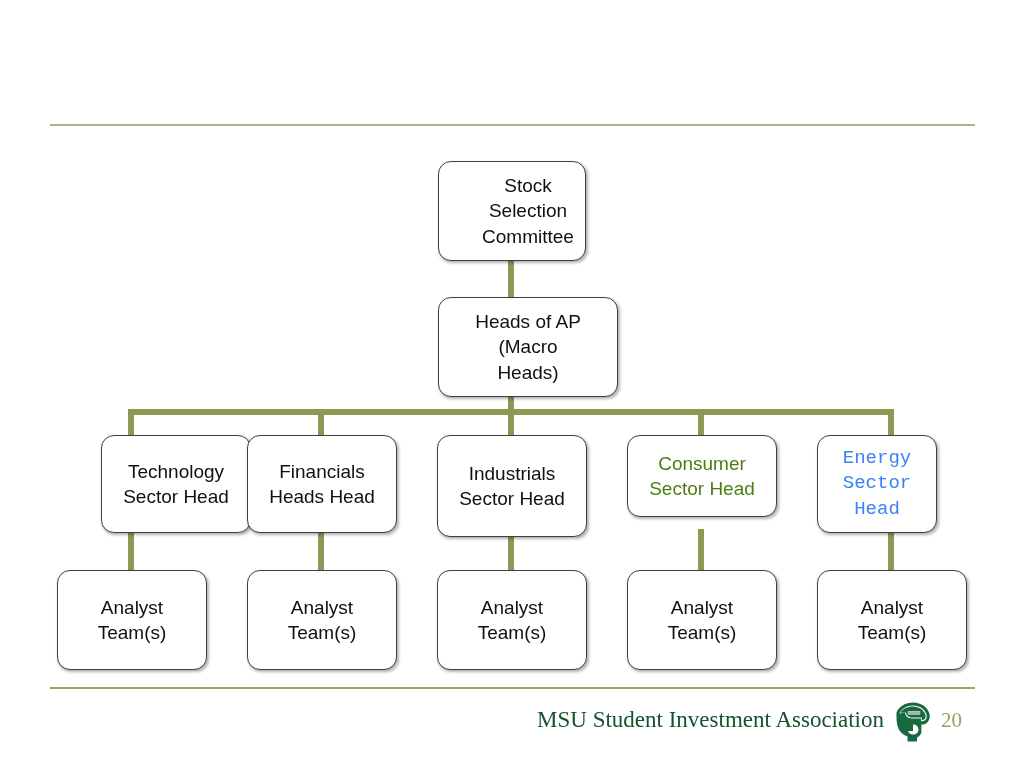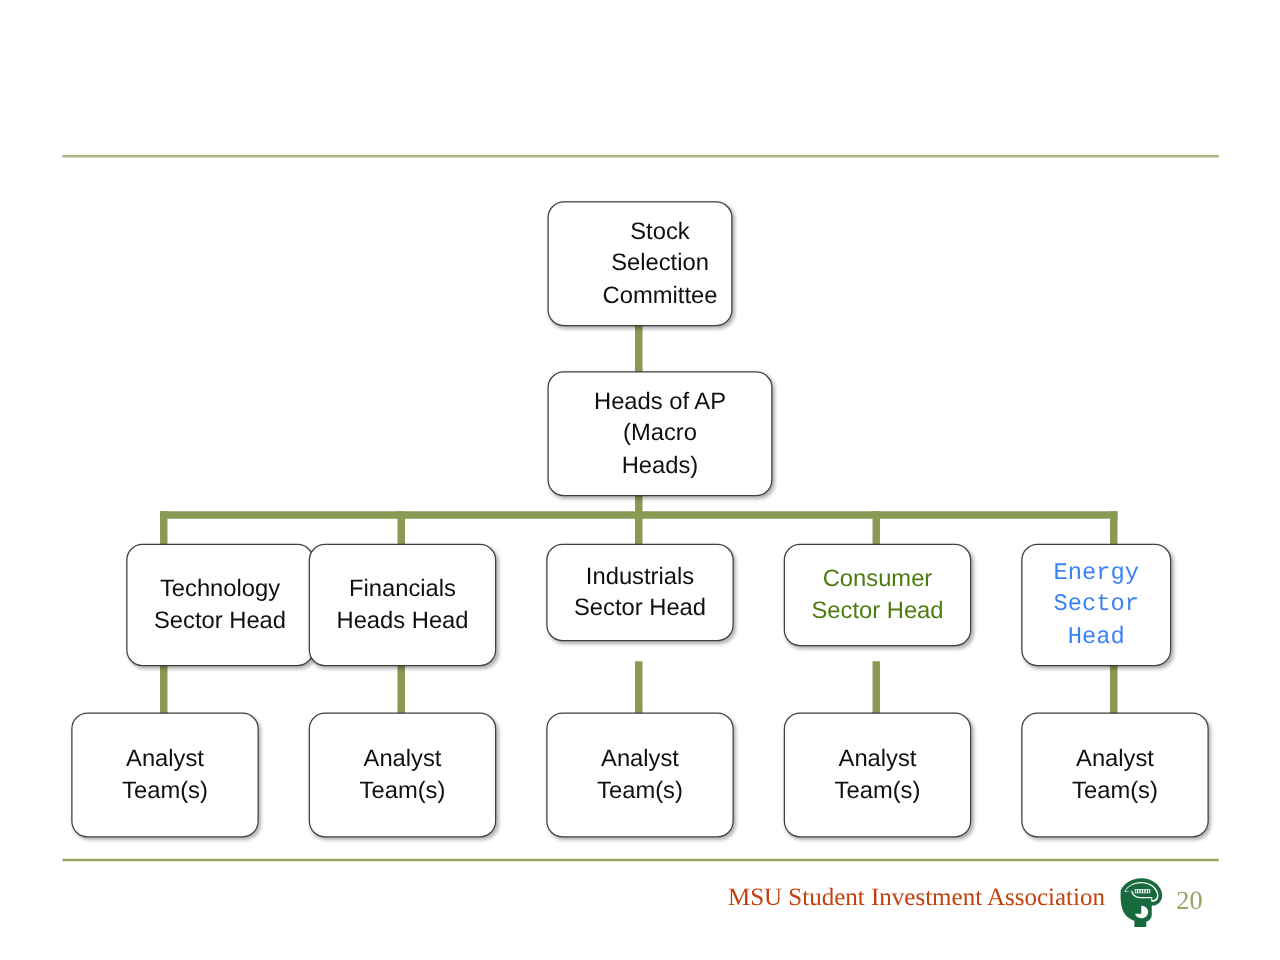--- a/index.html
+++ b/index.html
@@ -48,22 +48,22 @@
     top: 687px;
     width: 925px;
     height: 2px;
     background: #9aa65c;
   }
   #footer-text {
     position: absolute;
     right: 140px;
     top: 707px;
     font-family: "Liberation Serif", serif;
-    font-size: 20px;
-    color: #c2410c;
+    font-size: 23px;
+    color: #14532d;
     white-space: nowrap;
   }
   #footer-logo {
     position: absolute;
     left: 887px;
     top: 700px;
     width: 48px;
     height: 44px;
   }
   #page-number {
@@ -132,21 +132,21 @@
       <div class="node" style="left: 438px; top: 161px; width: 148px; height: 100px; border-color: rgb(63, 63, 63); color: rgb(16, 16, 16); padding-left: 32px;"><span>Stock
 Selection
 Committee</span></div>
       <div class="node" style="left: 438px; top: 297px; width: 180px; height: 100px; border-color: rgb(63, 63, 63); color: rgb(16, 16, 16);"><span>Heads of AP
 (Macro
 Heads)</span></div>
       <div class="node" style="left: 57px; top: 435px; width: 150px; height: 98px; border-color: rgb(63, 63, 63); color: rgb(16, 16, 16); margin-left: 44px;"><span>Technology
 Sector Head</span></div>
       <div class="node" style="left: 247px; top: 435px; width: 150px; height: 98px; border-color: rgb(63, 63, 63); color: rgb(16, 16, 16);"><span>Financials
 Heads Head</span></div>
-      <div class="node" style="left: 437px; top: 435px; width: 150px; height: 78px; border-color: rgb(63, 63, 63); color: rgb(16, 16, 16);"><span>Industrials
+      <div class="node" style="left: 437px; top: 435px; width: 150px; height: 102px; border-color: rgb(63, 63, 63); color: rgb(16, 16, 16);"><span>Industrials
 Sector Head</span></div>
       <div class="node" style="left: 627px; top: 435px; width: 150px; height: 82px; border-color: rgb(63, 63, 63); color: #4d7c0f;"><span>Consumer
 Sector Head</span></div>
       <div class="node" style="left: 817px; top: 435px; width: 120px; height: 98px; border-color: rgb(63, 63, 63); color: #3b82f6; font-family: Liberation Mono, monospace;"><span>Energy
 Sector Head</span></div>
       <div class="node" style="left: 57px; top: 570px; width: 150px; height: 100px; border-color: rgb(63, 63, 63); color: rgb(16, 16, 16);"><span>Analyst
 Team(s)</span></div>
       <div class="node" style="left: 247px; top: 570px; width: 150px; height: 100px; border-color: rgb(63, 63, 63); color: rgb(16, 16, 16);"><span>Analyst
 Team(s)</span></div>
       <div class="node" style="left: 437px; top: 570px; width: 150px; height: 100px; border-color: rgb(63, 63, 63); color: rgb(16, 16, 16);"><span>Analyst

